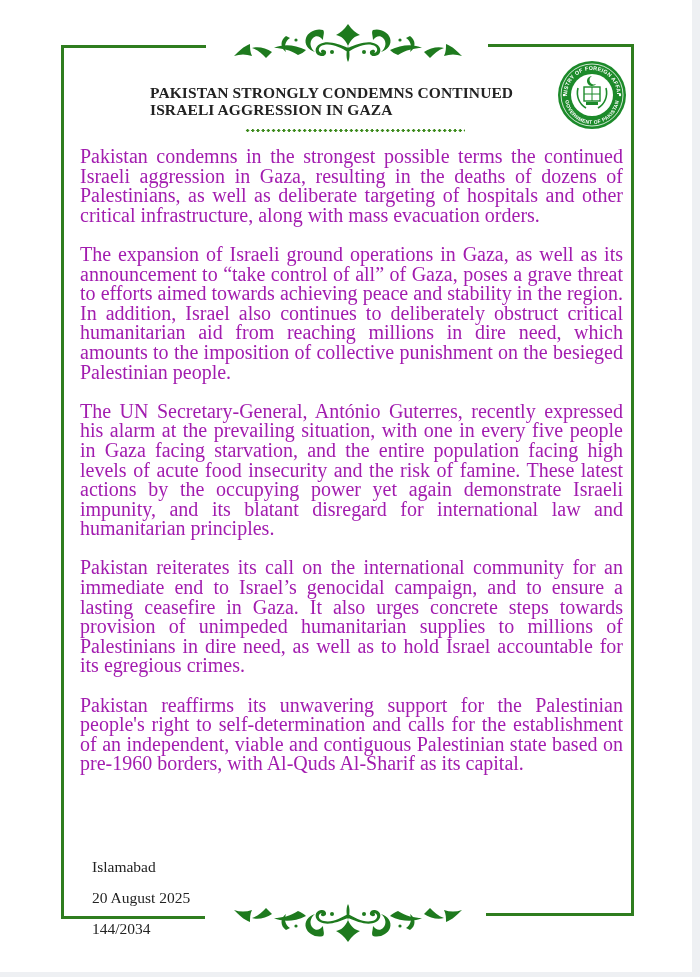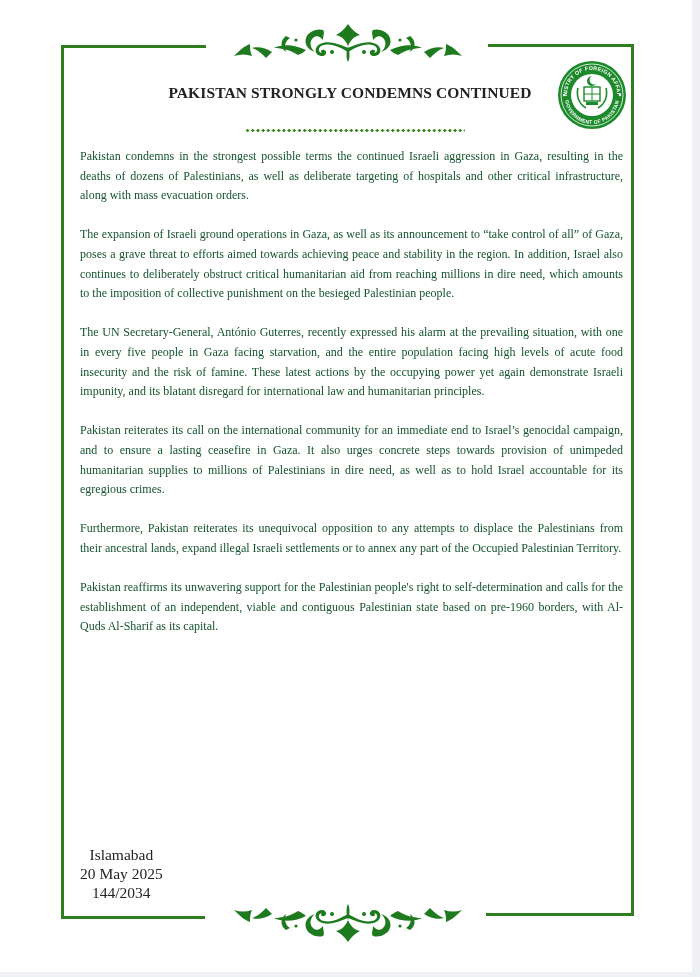--- a/index.html
+++ b/index.html
@@ -53,21 +53,20 @@
     top: 58px;
     width: 72px;
     height: 74px;
   }
 
   .title {
     position: absolute;
     left: 150px;
     top: 84px;
     width: 400px;
-    text-align: center;
     font-family: "Liberation Serif", "DejaVu Serif", serif;
     font-size: 15.5px;
     font-weight: bold;
     line-height: 17px;
     letter-spacing: 0.1px;
     color: #222;
   }
   .dots {
     position: absolute;
     left: 245px;
@@ -77,37 +76,37 @@
     background-image: radial-gradient(circle, #3c8a1c 1.3px, transparent 1.6px);
     background-size: 5.2px 5px;
     background-repeat: repeat-x;
   }
 
   .body-text {
     position: absolute;
     left: 80px;
     top: 147px;
     width: 543px;
-    font-size: 12px;
+    font-size: 20px;
     line-height: 19.6px;
     text-align: justify;
-    color: #14532d;
+    color: #a21caf;
   }
   .body-text p {
     margin: 0 0 19.6px 0;
   }
   .closing {
     position: absolute;
     left: 80px;
     top: 845px;
     font-size: 15.5px;
     line-height: 19px;
     color: #232323;
   }
-  .closing div { margin: 0; text-align: center; }
+  .closing div { margin: 12px; }
 </style>
 </head>
 <body>
 
 <div class="page-edge-right"></div>
 <div class="page-edge-bottom"></div>
 
 <div class="frame-line frame-top-left"></div>
 <div class="frame-line frame-top-right"></div>
 <div class="frame-line frame-left"></div>
@@ -159,35 +158,35 @@
   <line x1="28" y1="36" x2="44" y2="36" stroke="#1c8a2a" stroke-width="1"></line>
   <rect x="30" y="44" width="12" height="3" fill="#1c8a2a"></rect>
   <path d="M22 30 C20 38 23 46 30 50" fill="none" stroke="#1c8a2a" stroke-width="1.6"></path>
   <path d="M50 30 C52 38 49 46 42 50" fill="none" stroke="#1c8a2a" stroke-width="1.6"></path>
   <circle cx="8" cy="37" r="1.2" fill="#ffffff"></circle>
   <circle cx="64" cy="37" r="1.2" fill="#ffffff"></circle>
 </svg>
 
 <div class="title">
   <div>PAKISTAN STRONGLY CONDEMNS CONTINUED</div>
+  <div>ISRAELI AGGRESSION IN GAZA</div>
 </div>
 <div class="dots"></div>
 
 <div class="body-text">
   <p>Pakistan condemns in the strongest possible terms the continued Israeli aggression in Gaza, resulting in the deaths of dozens of Palestinians, as well as deliberate targeting of hospitals and other critical infrastructure, along with mass evacuation orders.</p>
   <p>The expansion of Israeli ground operations in Gaza, as well as its announcement to “take control of all” of Gaza, poses a grave threat to efforts aimed towards achieving peace and stability in the region. In addition, Israel also continues to deliberately obstruct critical humanitarian aid from reaching millions in dire need, which amounts to the imposition of collective punishment on the besieged Palestinian people.</p>
   <p>The UN Secretary-General, António Guterres, recently expressed his alarm at the prevailing situation, with one in every five people in Gaza facing starvation, and the entire population facing high levels of acute food insecurity and the risk of famine. These latest actions by the occupying power yet again demonstrate Israeli impunity, and its blatant disregard for international law and humanitarian principles.</p>
   <p>Pakistan reiterates its call on the international community for an immediate end to Israel’s genocidal campaign, and to ensure a lasting ceasefire in Gaza. It also urges concrete steps towards provision of unimpeded humanitarian supplies to millions of Palestinians in dire need, as well as to hold Israel accountable for its egregious crimes.</p>
-  <p>Furthermore, Pakistan reiterates its unequivocal opposition to any attempts to displace the Palestinians from their ancestral lands, expand illegal Israeli settlements or to annex any part of the Occupied Palestinian Territory.</p>
   <p>Pakistan reaffirms its unwavering support for the Palestinian people's right to self-determination and calls for the establishment of an independent, viable and contiguous Palestinian state based on pre-1960 borders, with Al-Quds Al-Sharif as its capital.</p>
 </div>
 
 <div class="closing">
   <div>Islamabad</div>
-  <div>20 May 2025</div>
+  <div>20 August 2025</div>
   <div>144/2034</div>
 </div>
 
 <svg class="ornament ornament-bottom" viewBox="0 0 240 46" xmlns="http://www.w3.org/2000/svg">
   <g fill="#1e7a1e">
     <path d="M120 2 C116 8 112 11 108 13 C113 14 117 17 120 24 C123 17 127 14 132 13 C128 11 124 8 120 2 Z"></path>
     <path d="M120 24 C118 30 118 36 120 40 C122 36 122 30 120 24 Z"></path>
     <path d="M120 26 C110 22 100 18 92 22 C86 25 86 33 93 34 C98 35 100 29 96 28 C93 27 92 30 94 31 C89 30 90 24 96 23 C104 21 113 26 120 30 Z"></path>
     <path d="M120 26 C130 22 140 18 148 22 C154 25 154 33 147 34 C142 35 140 29 144 28 C147 27 148 30 146 31 C151 30 150 24 144 23 C136 21 127 26 120 30 Z"></path>
     <path d="M95 8 C88 6 80 10 78 16 C76 22 80 28 87 30 C82 26 81 20 85 16 C88 13 92 14 95 18 C95 14 97 10 95 8 Z"></path>

